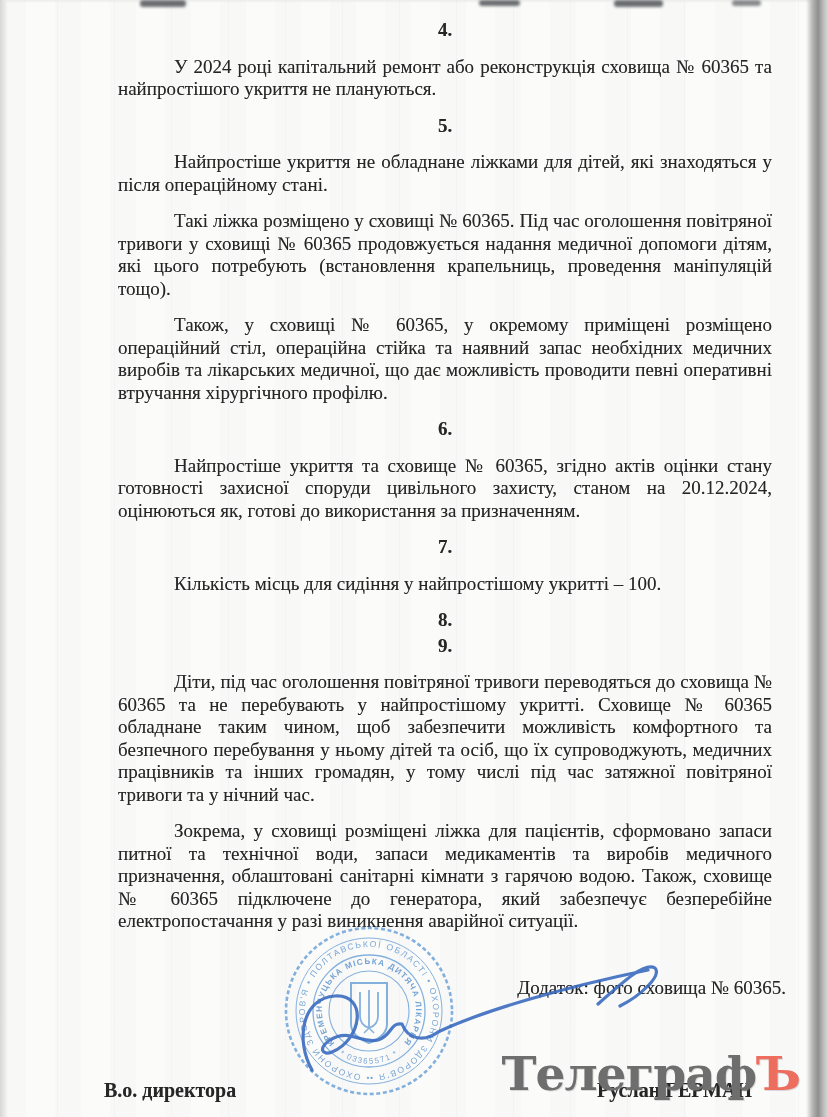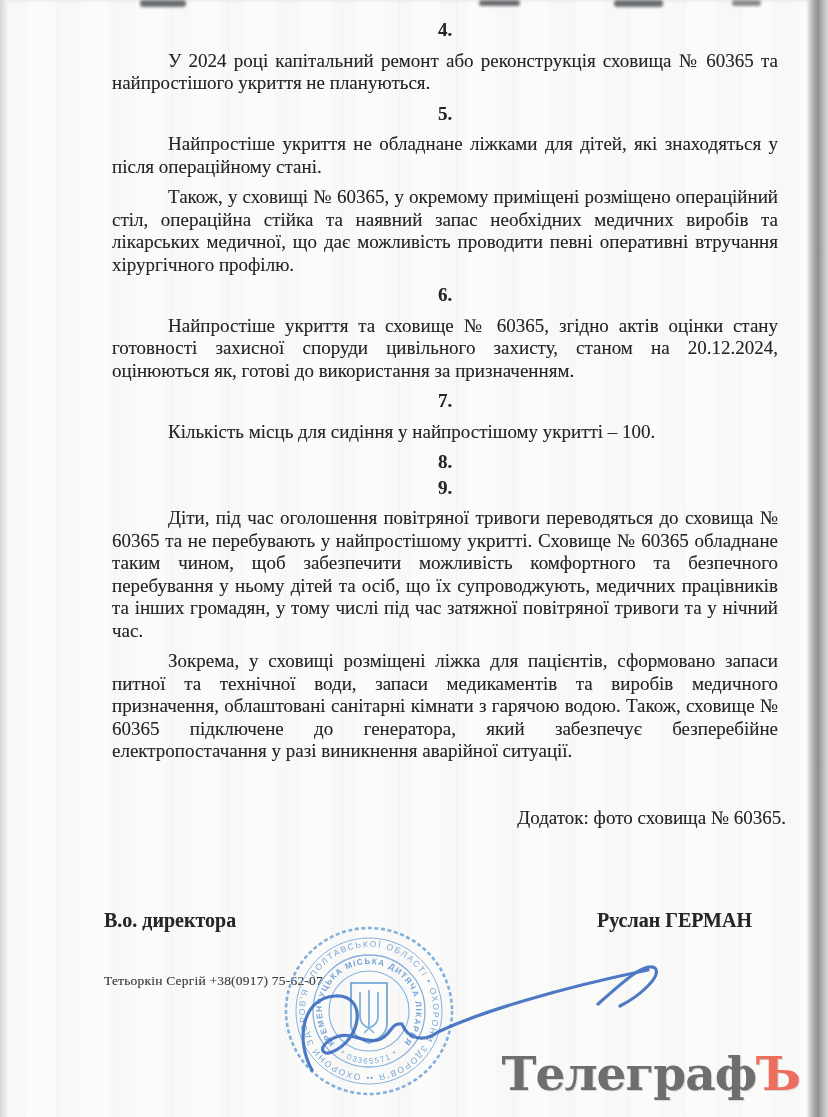--- a/index.html
+++ b/index.html
@@ -15,21 +15,21 @@
     background:linear-gradient(to right,#d7d7d7,#ededeb 70%,rgba(0,0,0,0));}
   .edge-right{position:absolute;left:806px;top:0;width:22px;height:100%;
     background:linear-gradient(to right,rgba(160,160,160,0) 0%,#b5b5b5 30%,#8f8f8f 55%,#bdbdbd 80%,#d8d8d8 100%);}
   .edge-top{position:absolute;left:0;top:0;width:100%;height:3px;background:linear-gradient(#ececea,rgba(0,0,0,0));}
   .smudge{position:absolute;top:0;height:7px;background:#3c3f44;filter:blur(1.6px);opacity:.75;border-radius:3px;}
   .s1{left:140px;width:46px;} .s2{left:479px;width:41px;height:6px;} .s3{left:614px;width:49px;} .s4{left:732px;width:29px;height:6px;opacity:.6;}
 
   .doc{position:absolute;left:104px;top:16px;width:682px;
     font-size:19px;line-height:22.5px;text-shadow:0 0 .6px rgba(45,45,45,.38);}
   .sec-num{font-weight:bold;text-align:center;margin:3px 0 2px 0;}
-  .para{margin:8px;text-align:justify;text-indent:56px;}
+  .para{margin:14px;text-align:justify;text-indent:56px;}
   .attachment{margin:44px 0 0 0;text-align:right;text-indent:0;}
   .sig-row{margin-top:80px;display:flex;justify-content:space-between;align-items:flex-end;}
   .sig-title{font-weight:bold;font-size:20px;}
   .sig-name{font-weight:bold;font-size:20px;margin-right:34px;}
   .contact{margin-top:38px;font-size:13.5px;color:#3a3f46;letter-spacing:.2px;}
 
   .stamp-svg{position:absolute;left:282px;top:924px;opacity:.82;filter:blur(.35px);}
   .sign-svg{position:absolute;left:280px;top:935px;opacity:.9;}
 
   .watermark{position:absolute;right:28px;bottom:16px;
@@ -47,20 +47,21 @@
   <div class="smudge s2"></div>
   <div class="smudge s3"></div>
   <div class="smudge s4"></div>
 
   <div class="doc">
     <div id="doc-body">
         <div class="sec-num">4.</div>
         <p class="para">У 2024 році капітальний ремонт або реконструкція сховища № 60365 та найпростішого укриття не плануються.</p>
         <div class="sec-num">5.</div>
         <p class="para">Найпростіше укриття не обладнане ліжками для дітей, які знаходяться у після операційному стані.</p>
+        <p class="para">Такі ліжка розміщено у сховищі № 60365. Під час оголошення повітряної тривоги у сховищі № 60365 продовжується надання медичної допомоги дітям, які цього потребують (встановлення крапельниць, проведення маніпуляцій тощо).</p>
         <p class="para">Також, у сховищі № 60365, у окремому приміщені розміщено операційний стіл, операційна стійка та наявний запас необхідних медичних виробів та лікарських медичної, що дає можливість проводити певні оперативні втручання хірургічного профілю.</p>
         <div class="sec-num">6.</div>
         <p class="para">Найпростіше укриття та сховище № 60365, згідно актів оцінки стану готовності захисної споруди цивільного захисту, станом на 20.12.2024, оцінюються як, готові до використання за призначенням.</p>
         <div class="sec-num">7.</div>
         <p class="para">Кількість місць для сидіння у найпростішому укритті – 100.</p>
         <div class="sec-num">8.</div>
         <div class="sec-num">9.</div>
         <p class="para">Діти, під час оголошення повітряної тривоги переводяться до сховища № 60365 та не перебувають у найпростішому укритті. Сховище № 60365 обладнане таким чином, щоб забезпечити можливість комфортного та безпечного перебування у ньому дітей та осіб, що їх супроводжують, медичних працівників та інших громадян, у тому числі під час затяжної повітряної тривоги та у нічний час.</p>
         <p class="para">Зокрема, у сховищі розміщені ліжка для пацієнтів, сформовано запаси питної та технічної води, запаси медикаментів та виробів медичного призначення, облаштовані санітарні кімнати з гарячою водою. Також, сховище № 60365 підключене до генератора, який забезпечує безперебійне електропостачання у разі виникнення аварійної ситуації.</p>
       </div>

